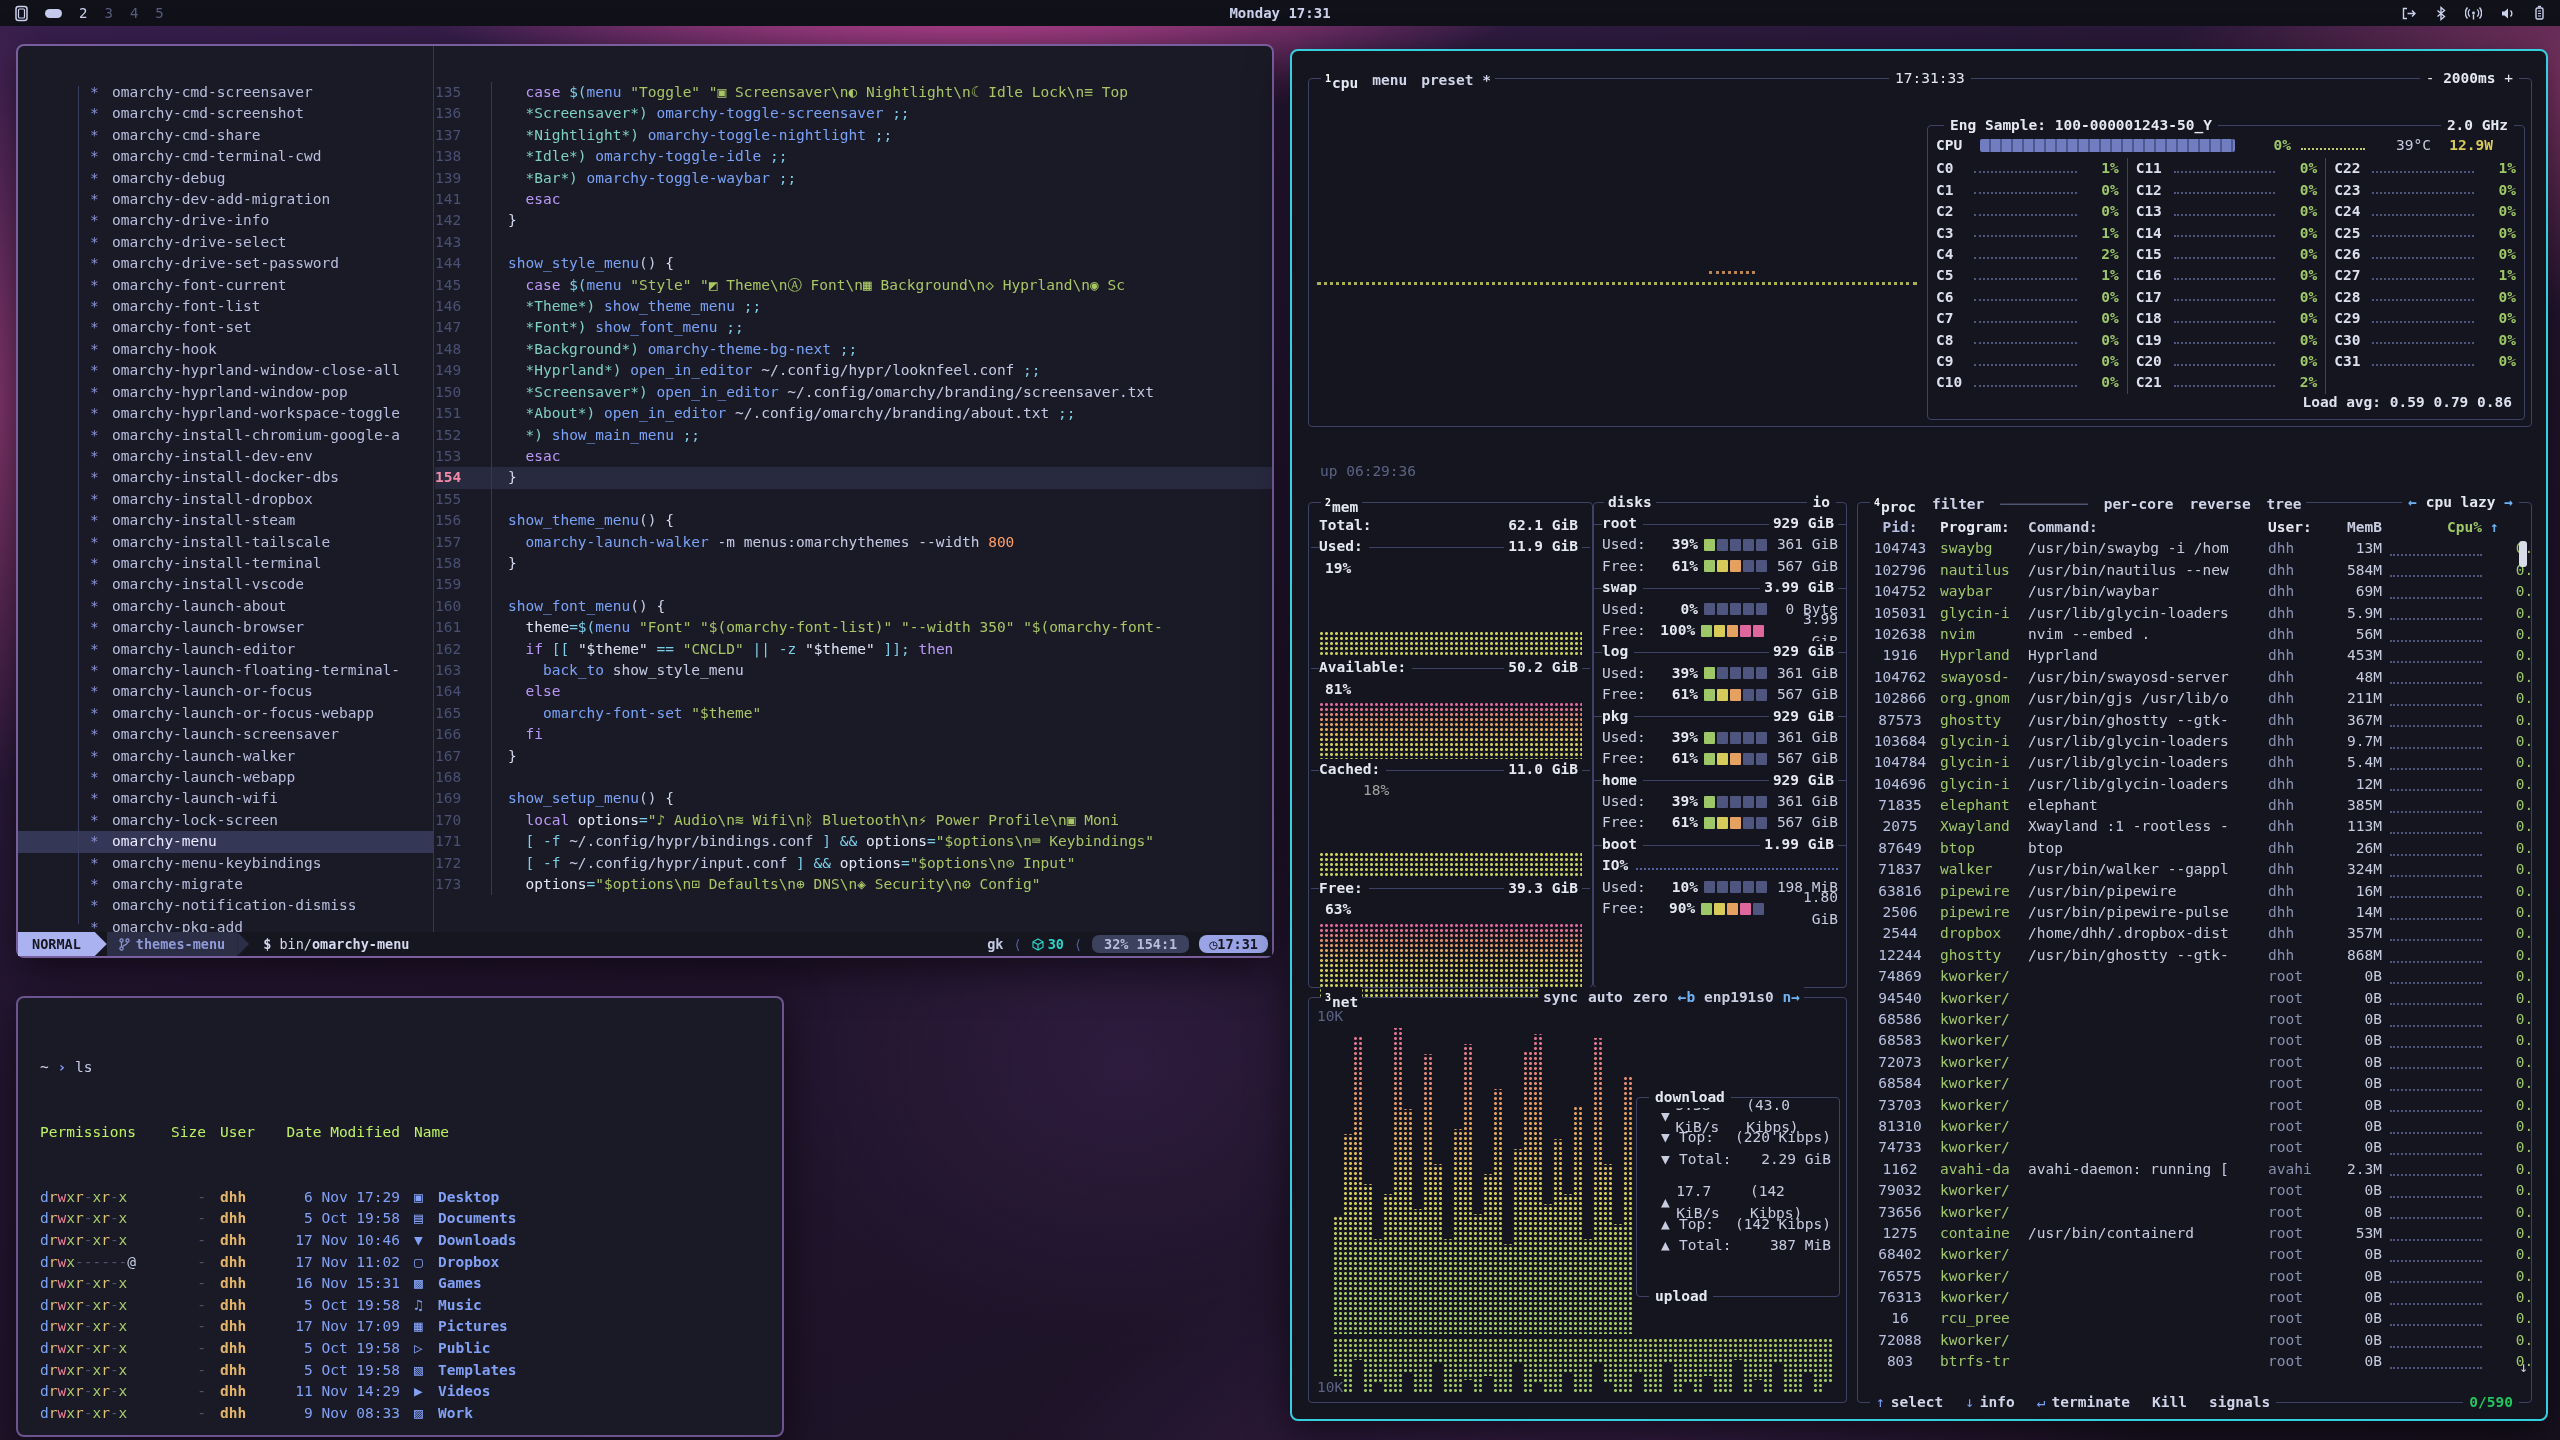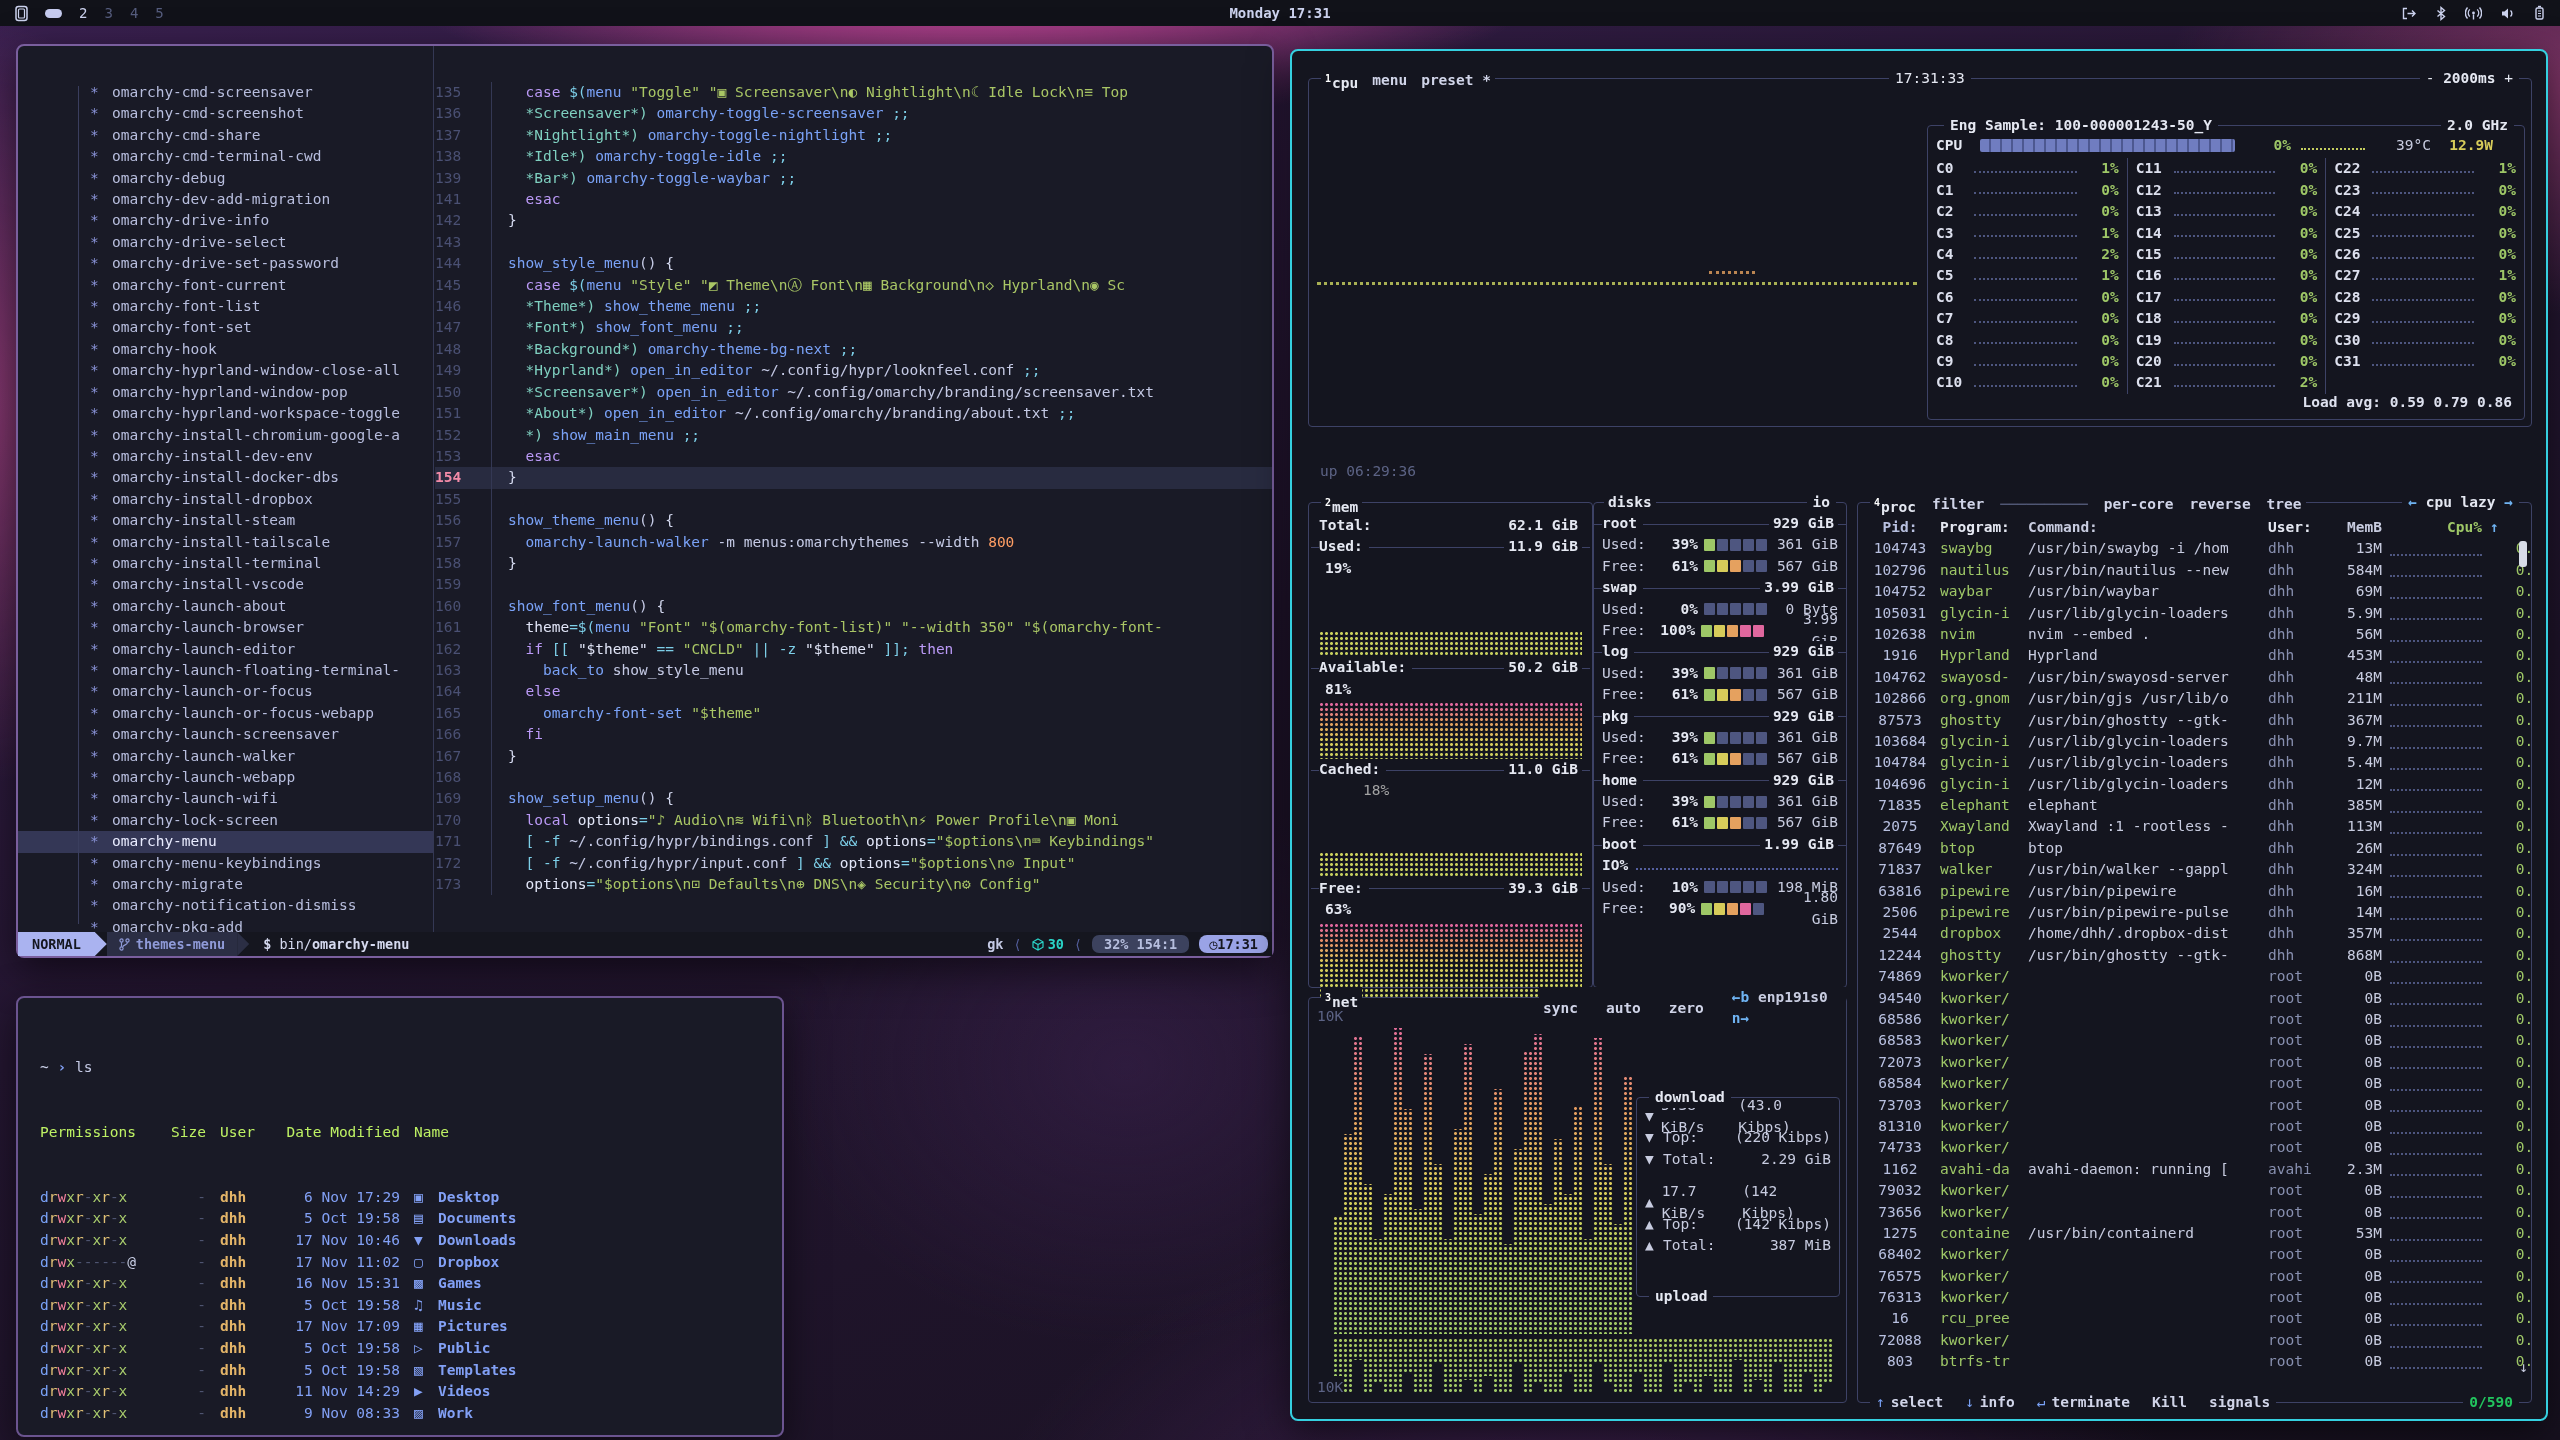--- a/index.html
+++ b/index.html
@@ -726,21 +726,21 @@
             </span>
             <span style="margin-left: auto; text-align: right;">1.80 GiB</span>
           </div>
         </div>
     </div>
 
     <div class="bbox" id="net-box" style="left:16px;top:946px;width:539px;height:406px">
       <div class="btitle" style="left:12px">
         <span class="bname"><sup>3</sup><span>net</span></span>
       </div>
-      <div class="btitle" style="left:230px;gap:28px">
+      <div class="btitle" style="left:230px;gap:10px">
         <span class="btab" id="net-tab-0">sync</span>
         <span class="btab" id="net-tab-1">auto</span>
         <span class="btab" id="net-tab-2">zero</span>
         <span><span class="netkey">←b</span> <b>enp191s0</b> <span class="netkey">n→</span></span>
       </div>
       <span class="dim" style="position:absolute;left:8px;top:8px">10K</span>
       <span class="dim" style="position:absolute;left:8px;bottom:4px">10K</span>
       <div class="ncol-wrap dots" id="net-down-graph" style="left:24px;top:18px;width:310px;height:318px">
           <div class="ncol" style="height: 118px;"></div>
           <div class="ncol" style="height: 200px;"></div>
@@ -819,21 +819,21 @@
           <div class="ucol" style="height: 42px;"></div>
           <div class="ucol" style="height: 56px;"></div>
           <div class="ucol" style="height: 26px;"></div>
           <div class="ucol" style="height: 54px;"></div>
           <div class="ucol" style="height: 56px;"></div>
           <div class="ucol" style="height: 34px;"></div>
           <div class="ucol" style="height: 56px;"></div>
           <div class="ucol" style="height: 46px;"></div>
         </div>
 
-      <div class="bbox" style="left:327px;top:99px;width:204px;height:200px;background:var(--bgb);padding:8px 8px 0 8px">
+      <div class="bbox" style="left:327px;top:99px;width:204px;height:200px;background:var(--bgb);padding:8px 8px 0 24px">
         <span class="on-border" style="left:12px">download</span>
         <div id="net-down-rows">
             <div style="display: flex; height: 21.4px; align-items: center;">
               <span style="width: 18px; color: rgb(200, 204, 224);">▼</span>
               <span>5.38 KiB/s</span>
               <span style="margin-left: auto;">(43.0 Kibps)</span>
             </div>
             <div style="display: flex; height: 21.4px; align-items: center;">
               <span style="width: 18px; color: rgb(200, 204, 224);">▼</span>
               <span>Top:</span>

